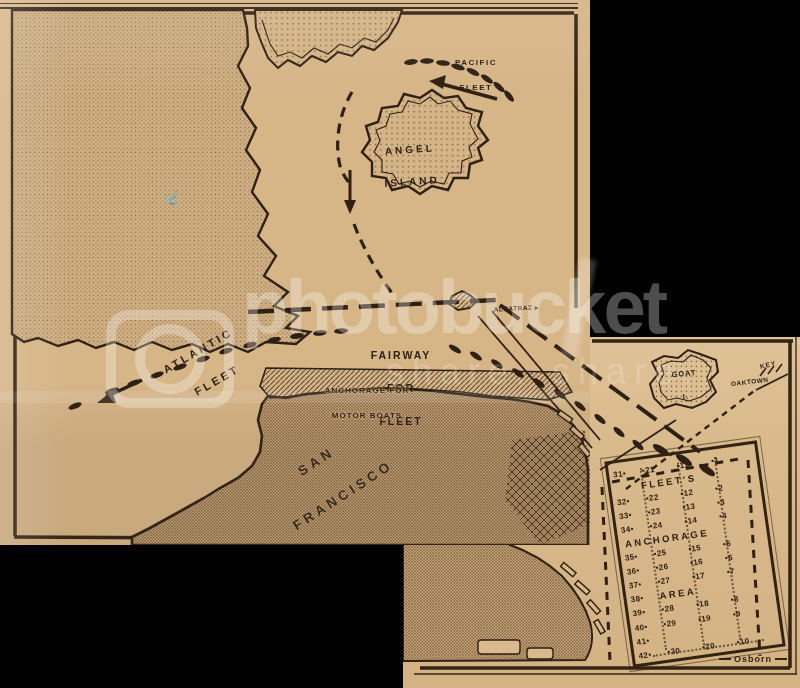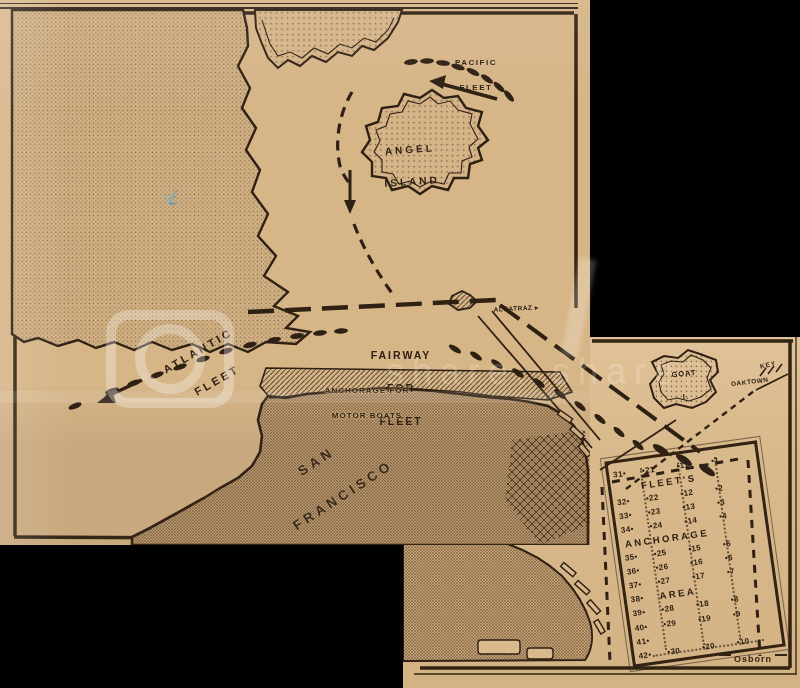--- a/index.html
+++ b/index.html
@@ -36,21 +36,21 @@
   #wm{position:absolute;inset:0;pointer-events:none;}
   #wm-brand{position:absolute;left:242px;top:263px;font-size:76px;font-weight:bold;
             letter-spacing:-3px;color:rgba(255,255,255,.30);}
   #wm-tag{position:absolute;left:386px;top:351px;font-size:36px;letter-spacing:8px;
           color:rgba(255,255,255,.20);}
   #wm-logo{position:absolute;left:104px;top:308px;width:132px;height:102px;opacity:.30;}
   .seam{position:absolute;left:570px;top:258px;width:17px;height:100px;
         background:rgba(255,255,255,.22);transform:rotate(11deg);filter:blur(2px);}
   .band{position:absolute;left:0;top:391px;width:590px;height:12px;
         background:rgba(255,255,255,.10);}
-  .sig{display:flex;align-items:flex-start;gap:3px;font-size:9px;font-weight:bold;
+  .sig{display:flex;align-items:center;gap:3px;font-size:9px;font-weight:bold;
        letter-spacing:1px;color:#32231 3;color:#322313;}
   .sig .dash{width:12px;height:2px;background:#322313;}
 </style>
 </head>
 <body>
 
 <div id="canvas">
 
   <div id="clipB" class="clip">
     <svg width="397" height="351" viewBox="403 337 397 351">
@@ -374,16 +374,17 @@
   </div>
 
   <div class="band"></div>
   <div class="seam"></div>
 
   <div id="wm">
     <svg id="wm-logo" viewBox="0 0 132 102">
       <rect x="7" y="7" width="118" height="88" rx="18" fill="none" stroke="#ffffff" stroke-width="10"></rect>
       <circle cx="66" cy="51" r="30" fill="none" stroke="#ffffff" stroke-width="10"></circle>
     </svg>
+    <div id="wm-brand">photobucket</div>
     <div id="wm-tag">share. share.</div>
   </div>
 
 </div>
 
 </body></html>

